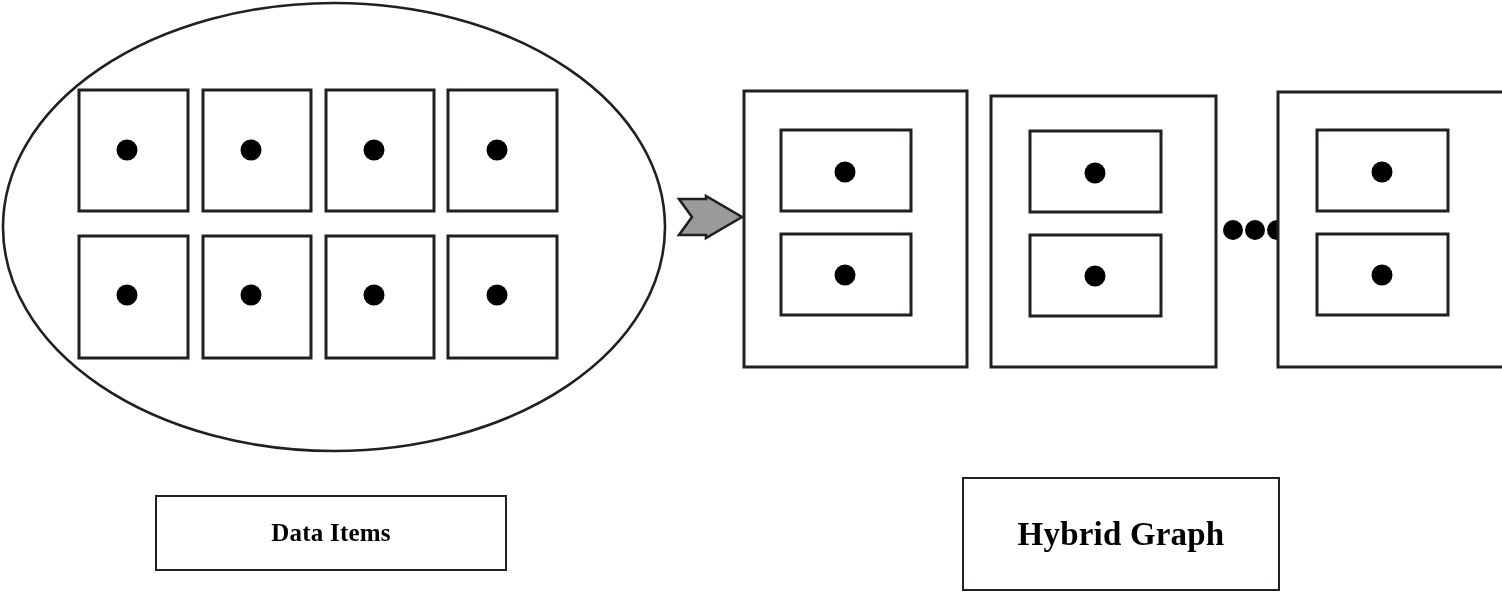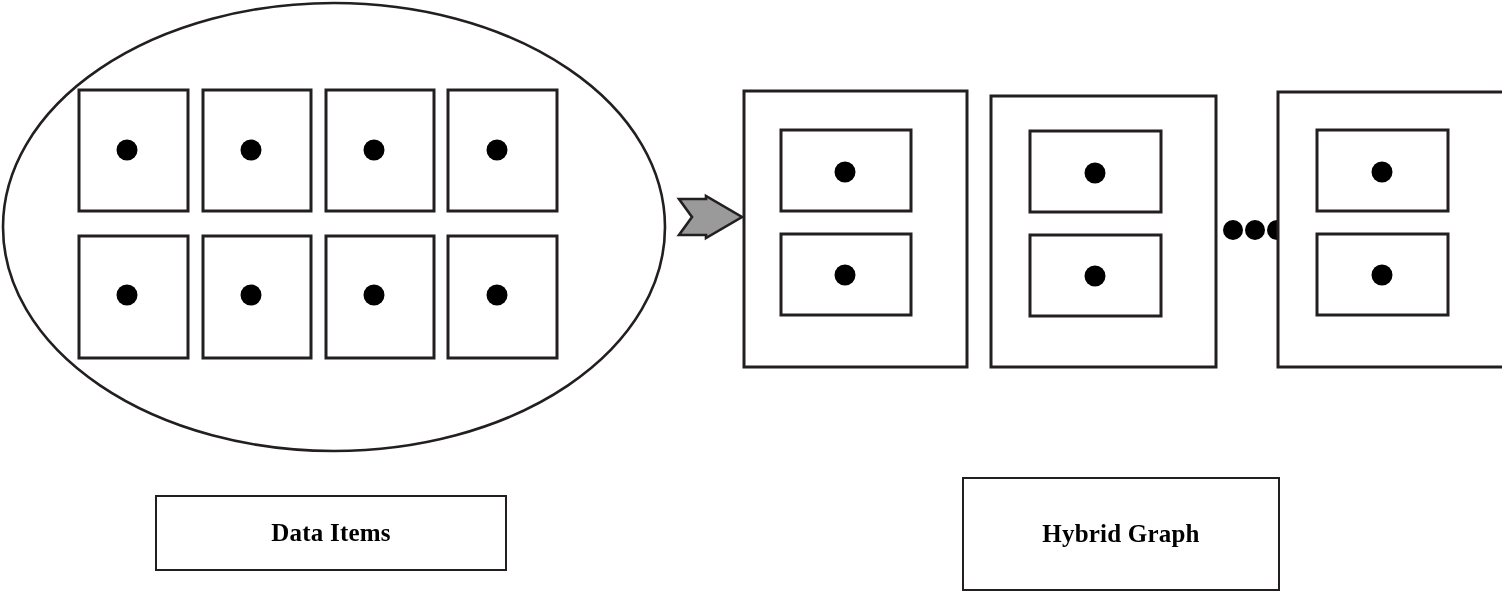--- a/index.html
+++ b/index.html
@@ -44,21 +44,21 @@
     width: 352px;
     height: 76px;
     font-size: 25px;
     letter-spacing: 0.2px;
   }
   #label-hybrid-graph-partitioning {
     left: 962px;
     top: 477px;
     width: 318px;
     height: 114px;
-    font-size: 25px;
+    font-size: 33px;
     line-height: 1.35;
     letter-spacing: 0.2px;
     align-items: center;
   }
   .label-line {
     display: block;
     white-space: nowrap;
   }
 </style>
 </head>

